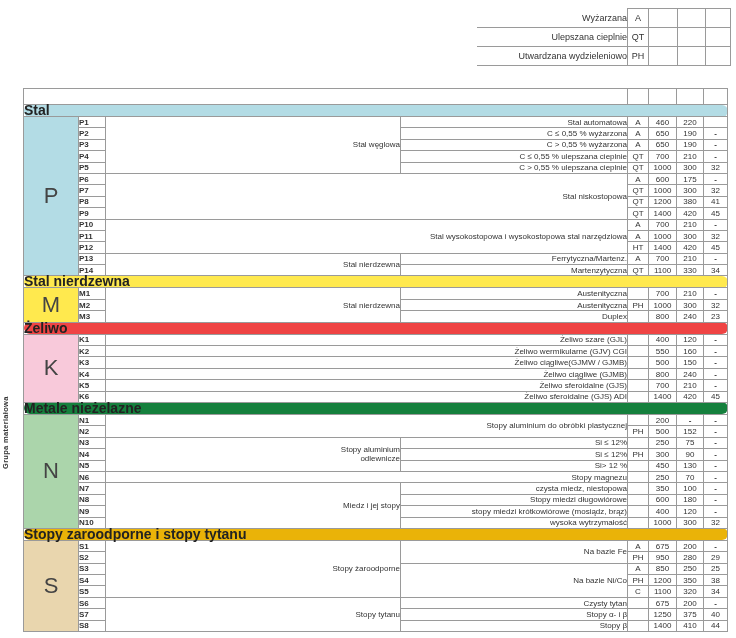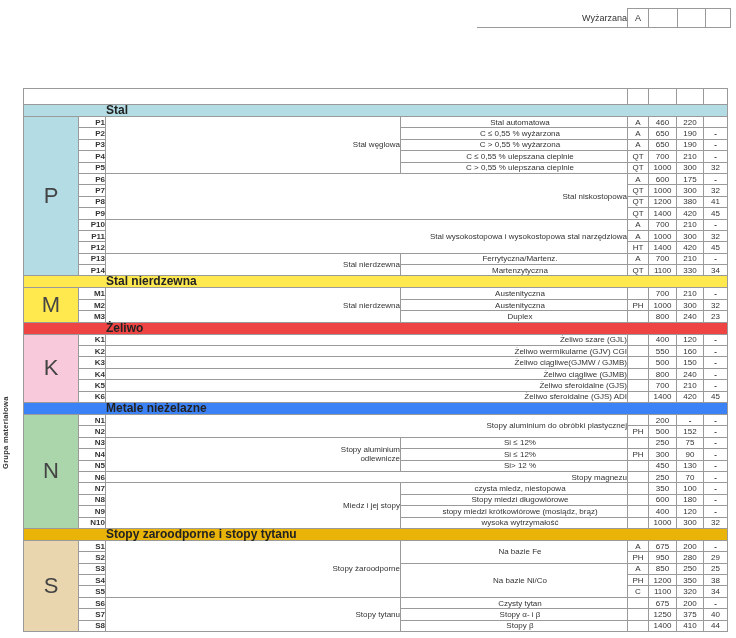--- a/index.html
+++ b/index.html
@@ -26,44 +26,58 @@
   }
 
   
   #main{position:absolute;top:88px;left:23px;}
   #main td{
     border:1px solid #9a9a9a;padding:0;height:10.4px;
     font-size:8px;line-height:9px;color:#333;background:#fff;
   }
   #main td.spacer{height:15px;}
   #main td.band{
-    height:11px;font-weight:bold;font-size:12px;text-align:left;
-    padding-left:82px;color:#222;
+    height:11px;font-weight:bold;font-size:14px;text-align:left;
+    color:#222;border-radius:6px;
   }
   #main td.letter-cell{
     font-size:22px;line-height:22px;text-align:center;vertical-align:middle;
     color:#444;font-weight:normal;
   }
-  #main td.code-cell{font-weight:bold;text-align:right;}
+  #main td.code-cell{font-weight:bold;text-align:left;}
   #main td.desc-cell{text-align:right;padding-left:5px;vertical-align:middle;white-space:pre-line;}
-  #main td.sub-cell{text-align:center;padding-left:12px;vertical-align:middle;}
+  #main td.sub-cell{text-align:right;padding-left:12px;vertical-align:middle;}
   #main td.treat-cell{text-align:center;}
   #main td.v-cell{text-align:center;}
   #main td.dash{font-weight:bold;}
 </style>
 </head>
 <body>
 
 <div class="canvas">
 
   <table id="legend">
     <tbody id="legend-tbody">
         <tr>
           <td class="l-label">Wyżarzana</td>
           <td class="l-code">A</td>
+          <td class="l-e1"></td>
+          <td class="l-e2"></td>
+          <td class="l-e3"></td>
+        </tr>
+        <tr>
+          <td class="l-label">Ulepszana cieplnie</td>
+          <td class="l-code">QT</td>
+          <td class="l-e1"></td>
+          <td class="l-e2"></td>
+          <td class="l-e3"></td>
+        </tr>
+        <tr>
+          <td class="l-label">Utwardzana wydzieleniowo</td>
+          <td class="l-code">PH</td>
           <td class="l-e1"></td>
           <td class="l-e2"></td>
           <td class="l-e3"></td>
         </tr>
       </tbody>
   </table>
 
   <div class="side-label">Grupa materiałowa</div>
 
   <table id="main">
@@ -273,21 +287,21 @@
         </tr>
         <tr>
           <td class="code-cell">K6</td>
           <td class="desc-cell" rowspan="1" colspan="2">Żeliwo sferoidalne (GJS) ADI</td>
           <td class="treat-cell"></td>
           <td class="v-cell">1400</td>
           <td class="v-cell">420</td>
           <td class="v-cell">45</td>
         </tr>
         <tr>
-          <td class="band" colspan="8" style="background: #3b82f6;">Metale nieżelazne</td>
+          <td class="band" colspan="8" style="background: #15803d;">Metale nieżelazne</td>
         </tr>
         <tr>
           <td class="letter-cell" rowspan="10" style="background: rgb(171, 213, 171);">N</td>
           <td class="code-cell">N1</td>
           <td class="desc-cell" rowspan="2" colspan="2">Stopy aluminium do obróbki plastycznej</td>
           <td class="treat-cell"></td>
           <td class="v-cell">200</td>
           <td class="v-cell dash">-</td>
           <td class="v-cell dash">-</td>
         </tr>

